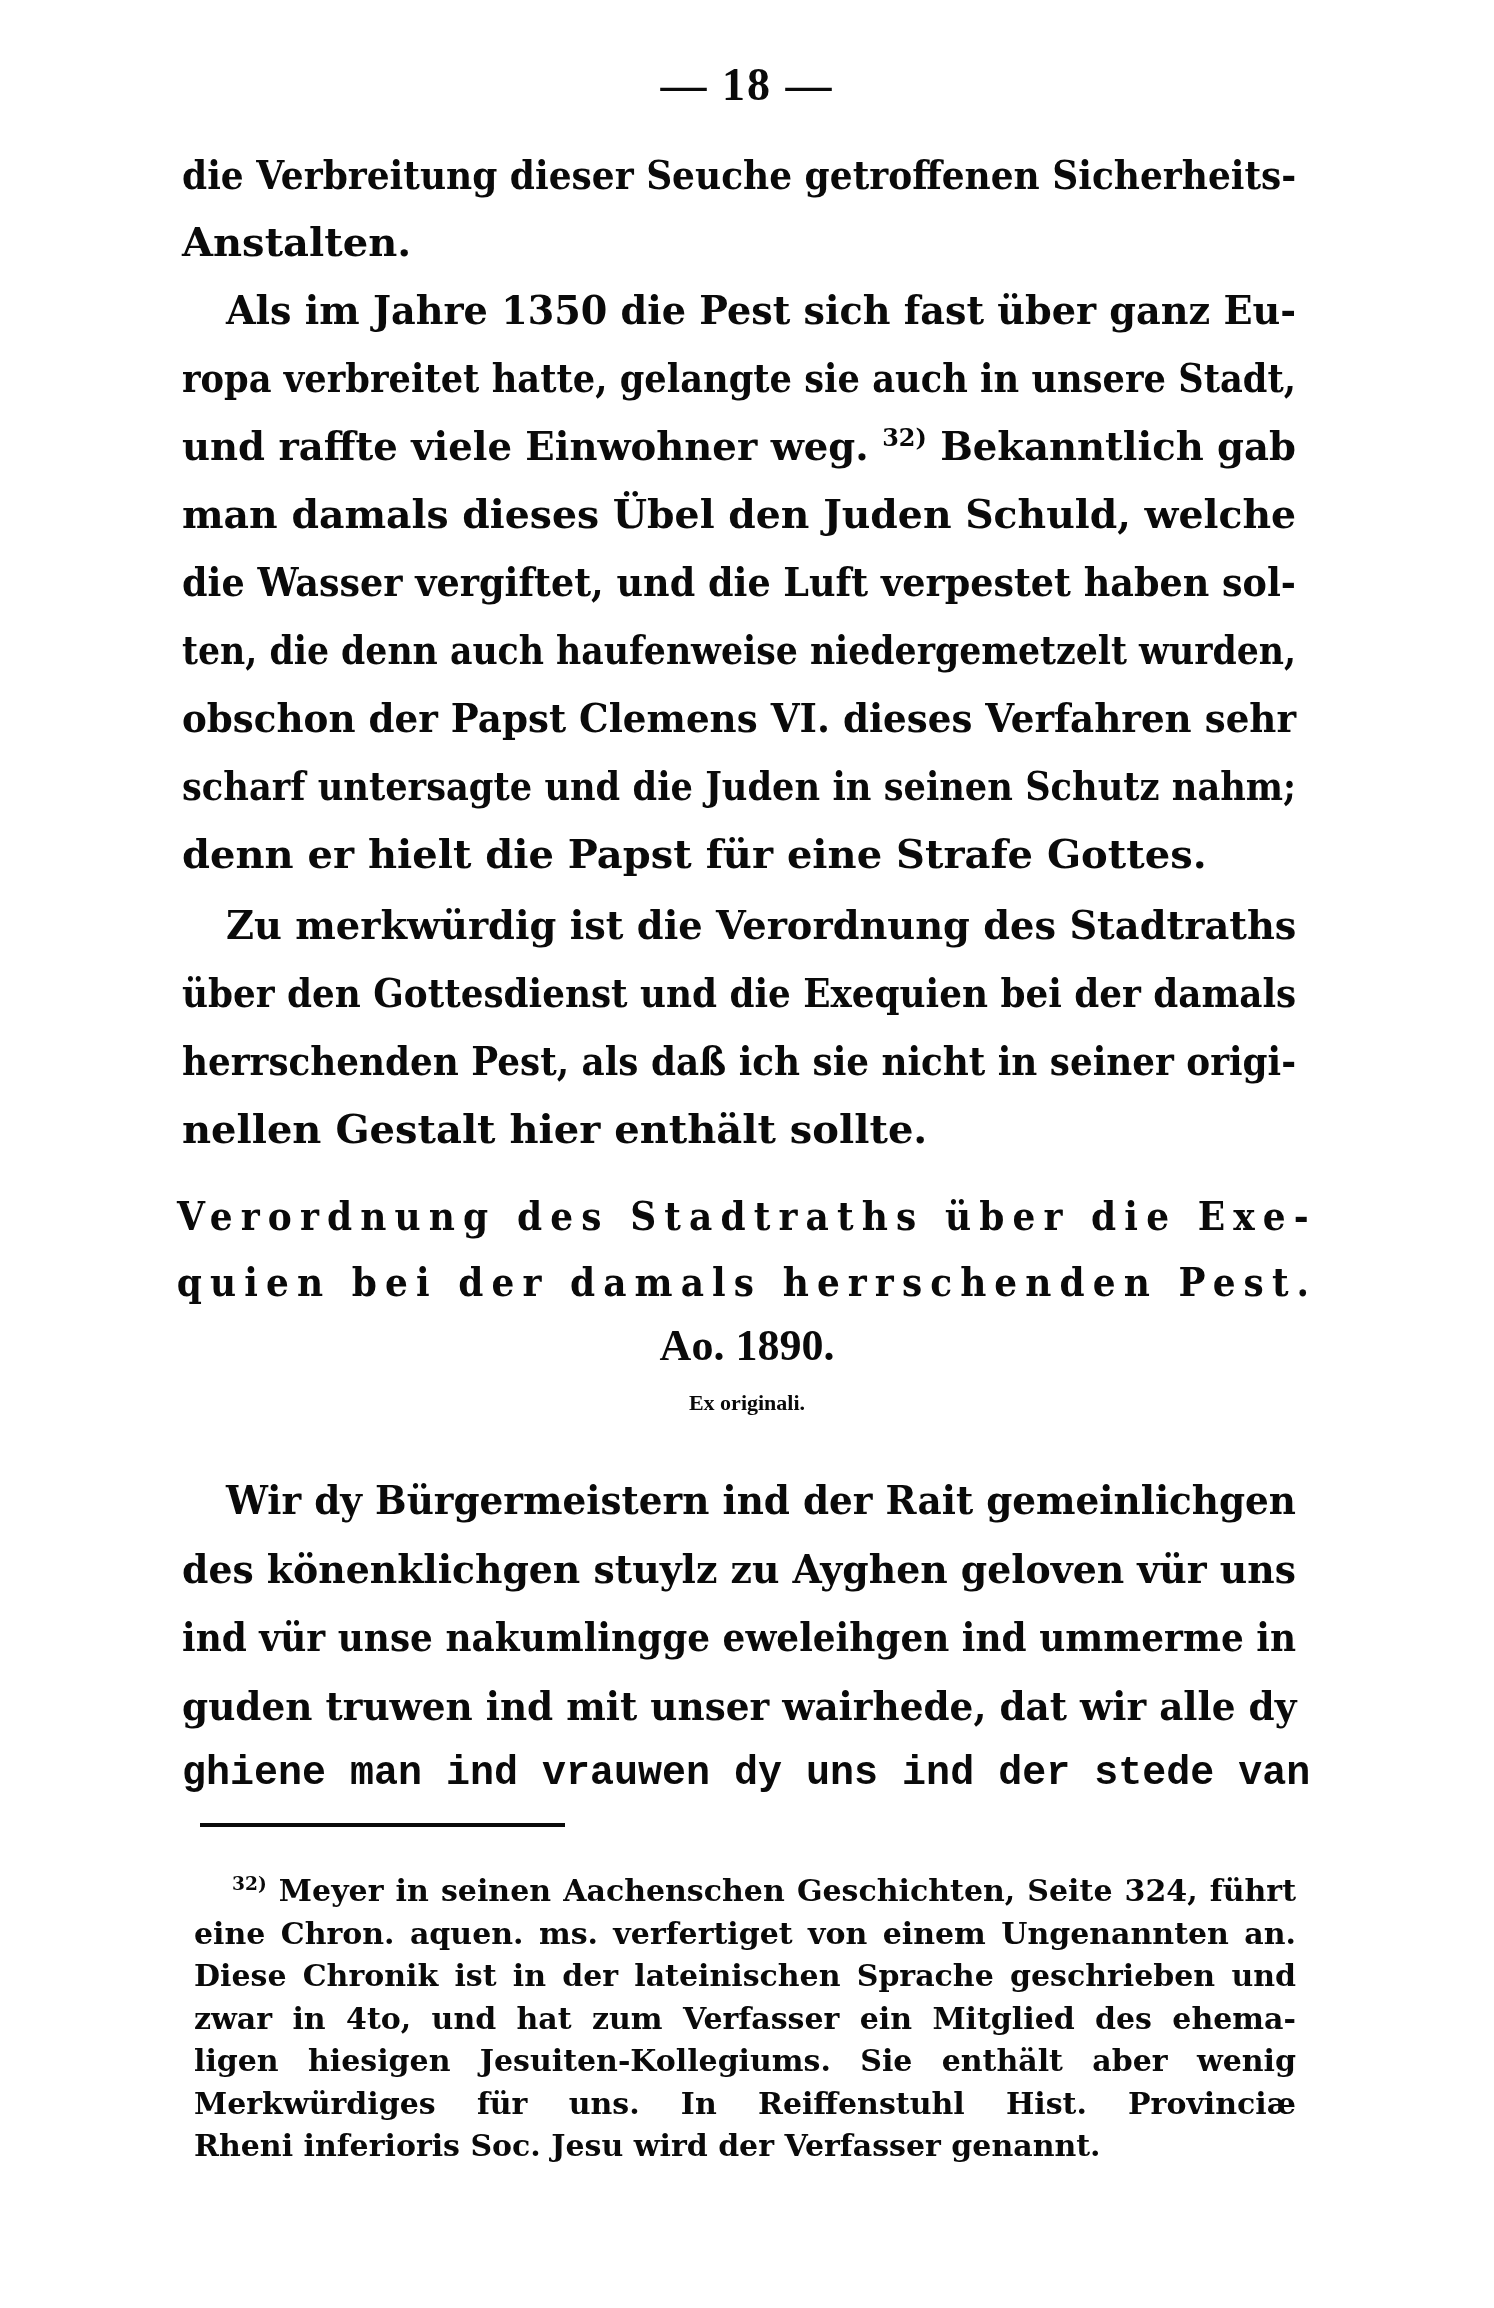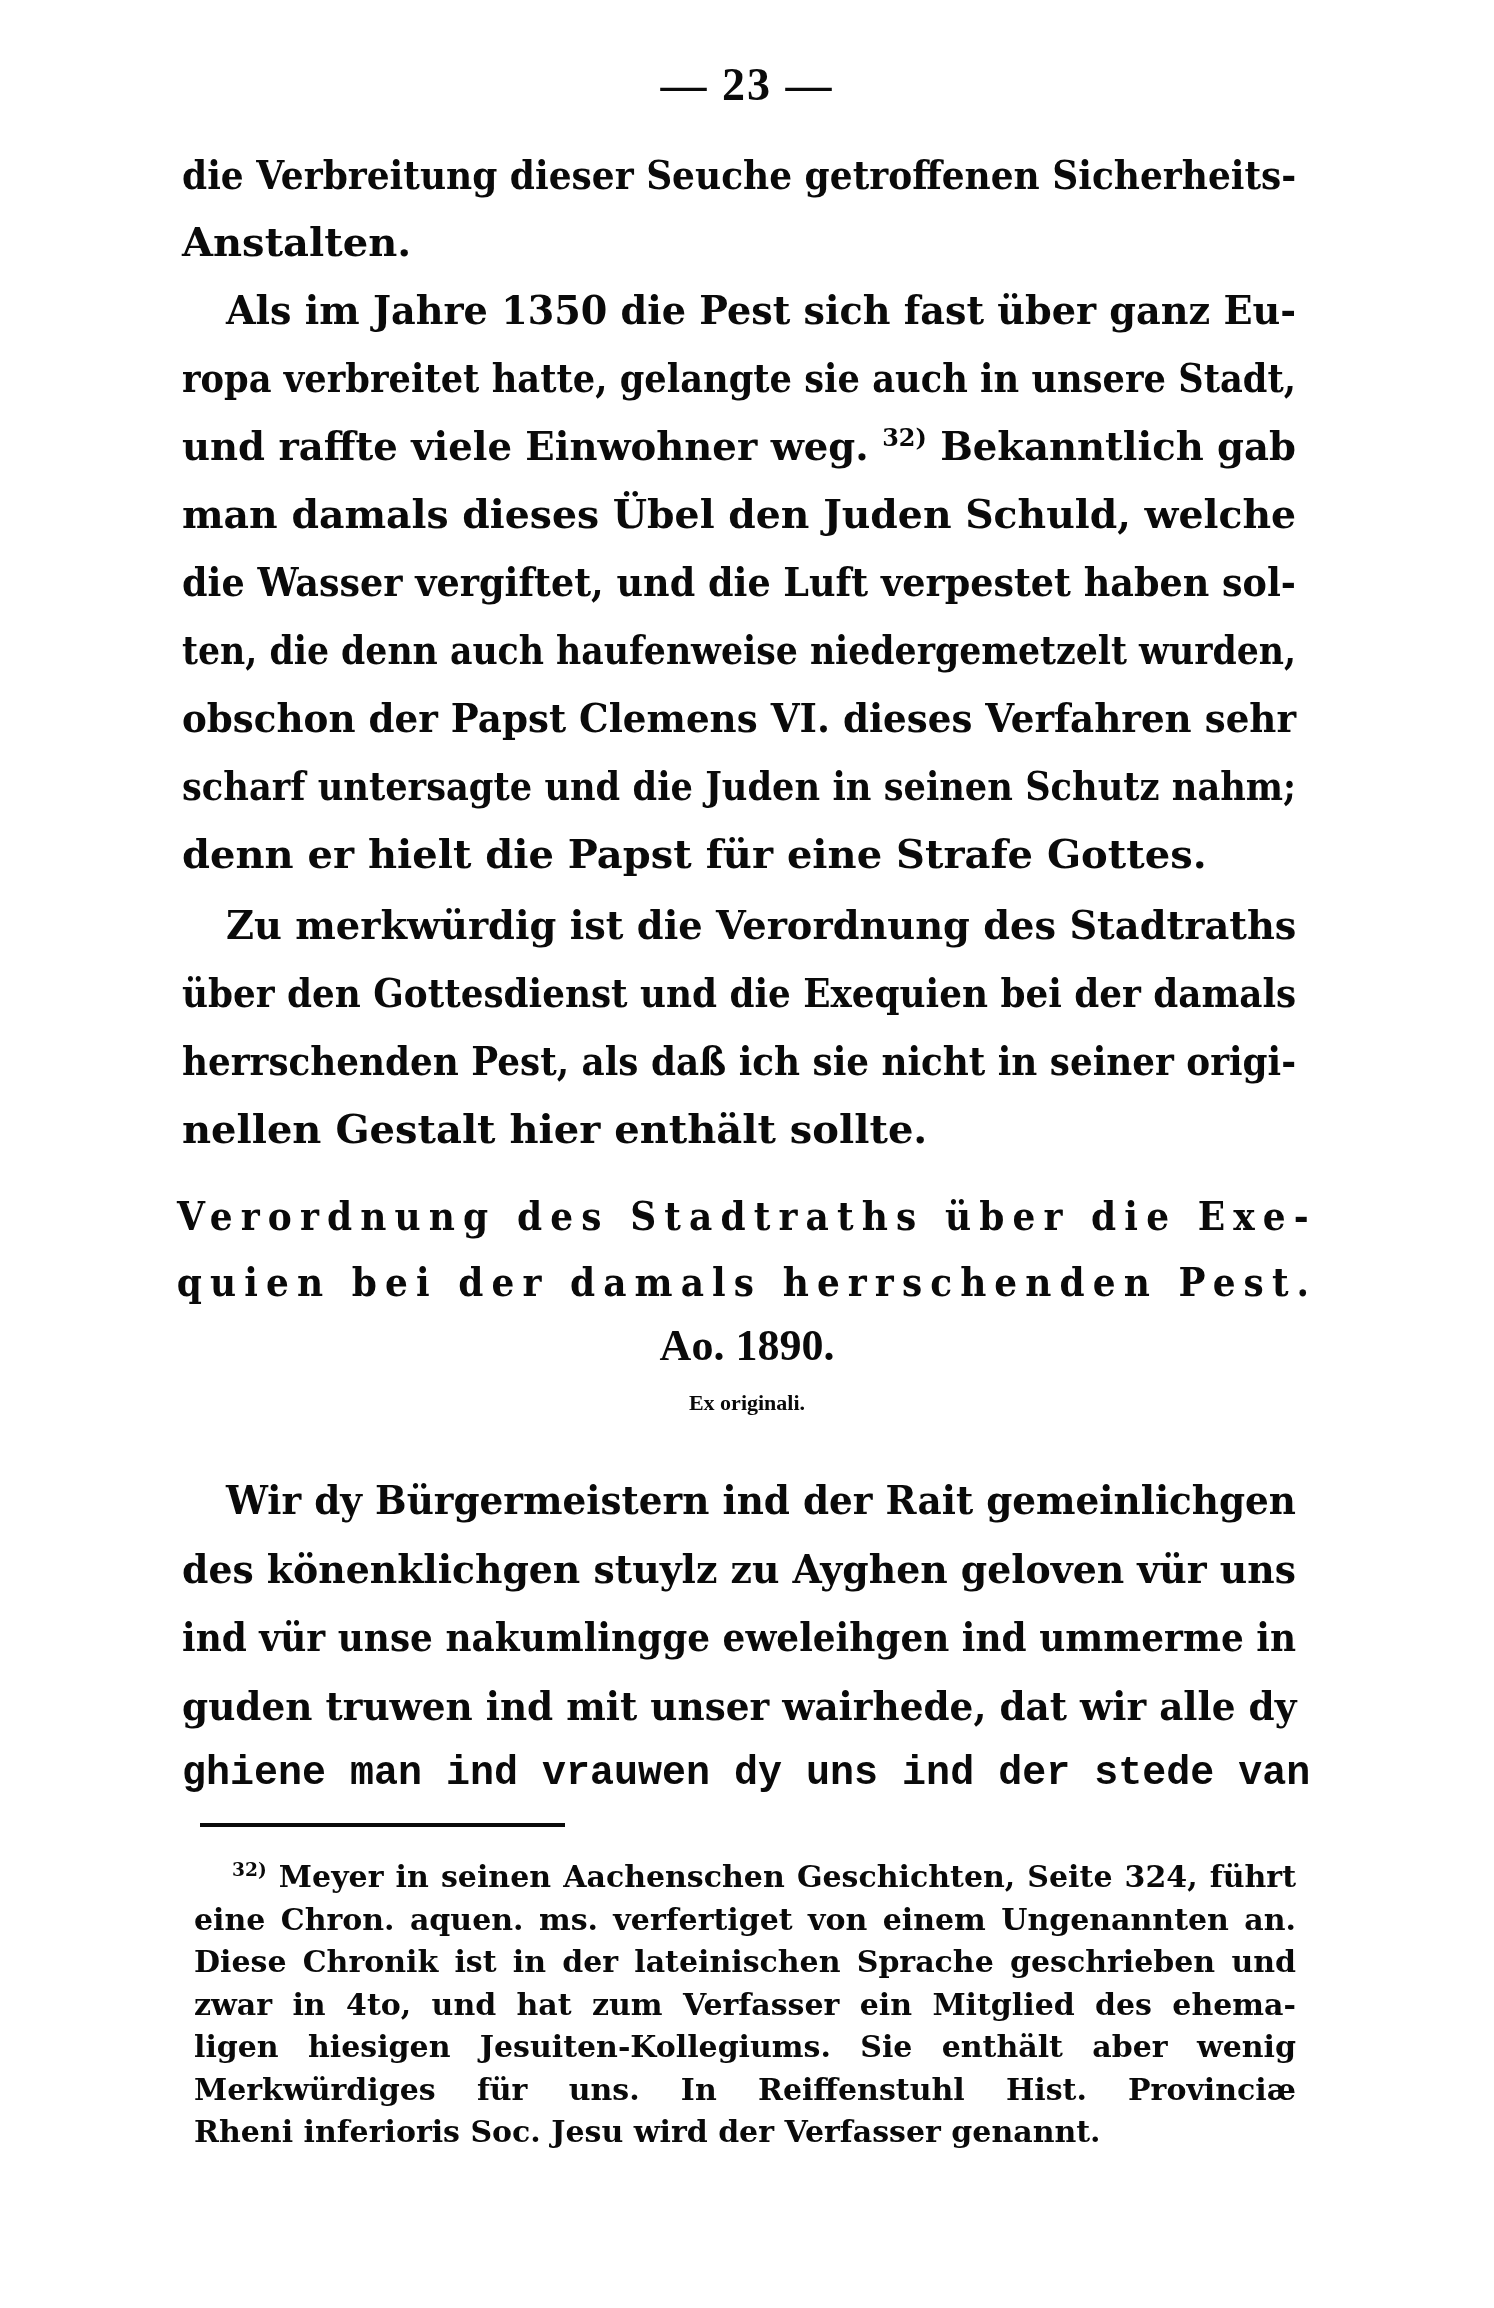--- a/index.html
+++ b/index.html
@@ -88,36 +88,37 @@
     position: absolute;
     left: 194px;
     width: 1102px;
     font-family: "DejaVu Serif", serif;
     font-size: 30px;
     font-weight: bold;
     white-space: nowrap;
     line-height: 1;
     text-align: justify;
     text-align-last: justify;
+    margin-top: 14px;
   }
   .fn-line.first { left: 232px; width: 1064px; }
   .fn-line.last { text-align-last: left; }
   .fn-line span, .line span { display: inline; }
   .sup {
     font-size: 62%;
     vertical-align: super;
     line-height: 0;
   }
 </style>
 </head>
 <body>
 
 <div class="page">
 
-  <div class="page-number">— 23 —</div>
+  <div class="page-number">— 18 —</div>
 
   <div>
     <div class="line" style="top: 155px; transform: scaleX(0.899112); width: 1239px; display: block; transform-origin: left top;">die Verbreitung dieser Seuche getroffenen Sicherheits-</div>
     <div class="line last" style="top: 222px; transform: scaleX(1); width: 1114px; display: block; transform-origin: left top;">Anstalten.</div>
   </div>
 
   <div>
     <div class="line indent" style="top: 290px; width: 1122px; transform: scaleX(0.953654); display: block; transform-origin: left top;">Als im Jahre 1350 die Pest sich fast über ganz Eu-</div>
     <div class="line" style="top: 358px; transform: scaleX(0.881329); width: 1264px; display: block; transform-origin: left top;">ropa verbreitet hatte, gelangte sie auch in unsere Stadt,</div>
     <div class="line" style="top: 426px; transform: scaleX(0.963668); width: 1156px; display: block; transform-origin: left top;">

